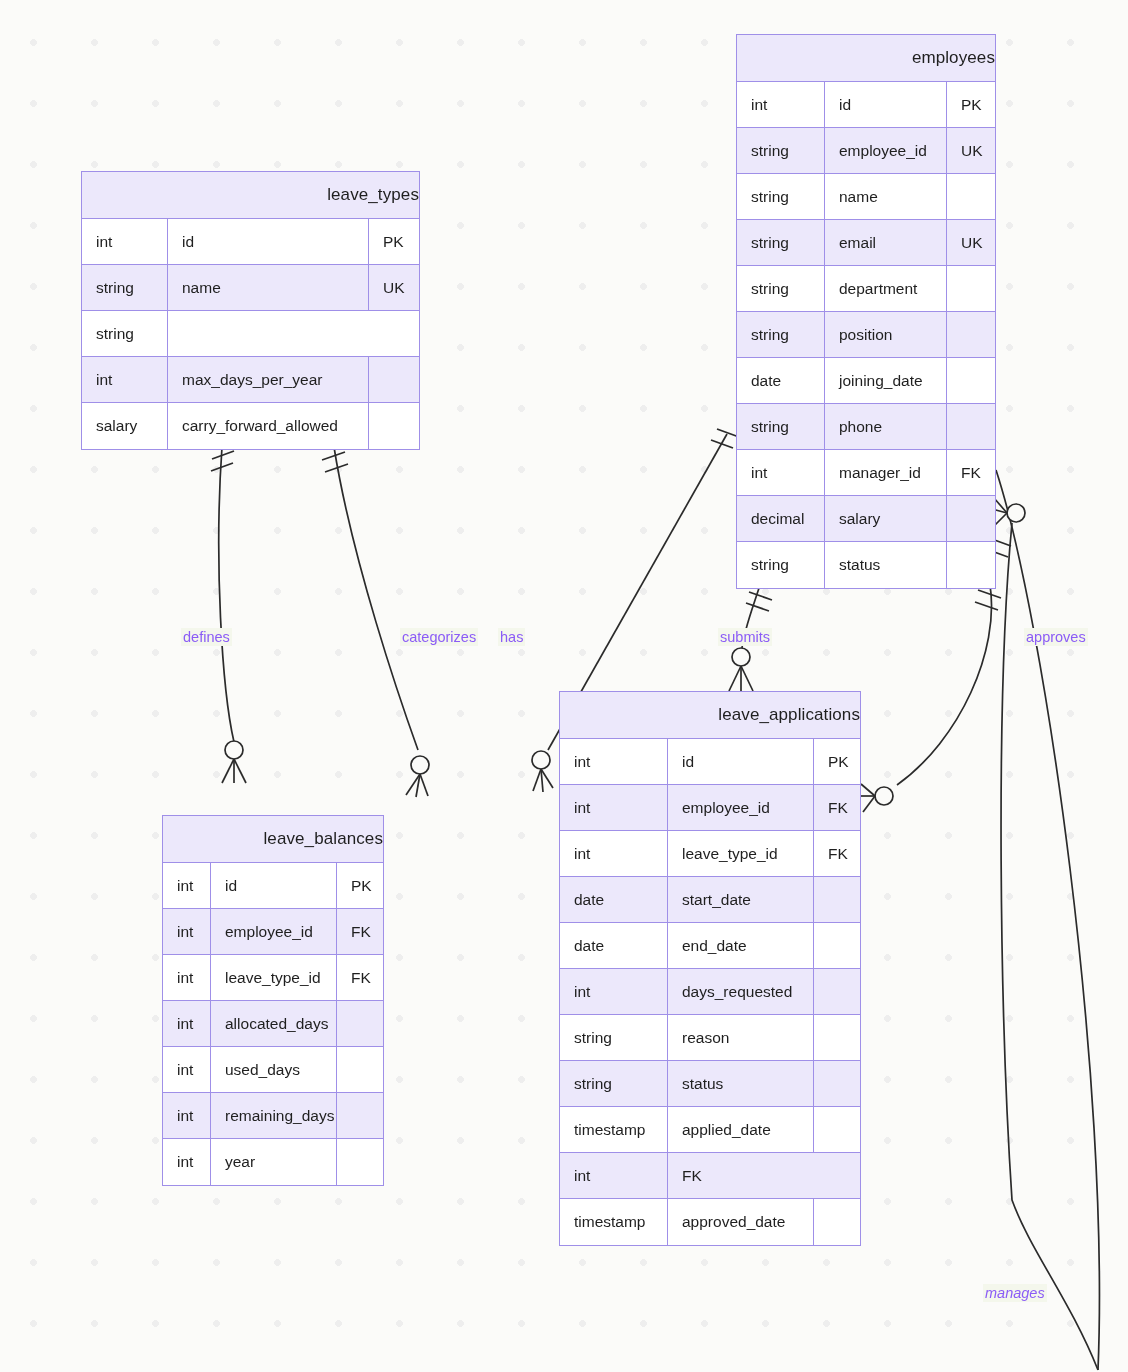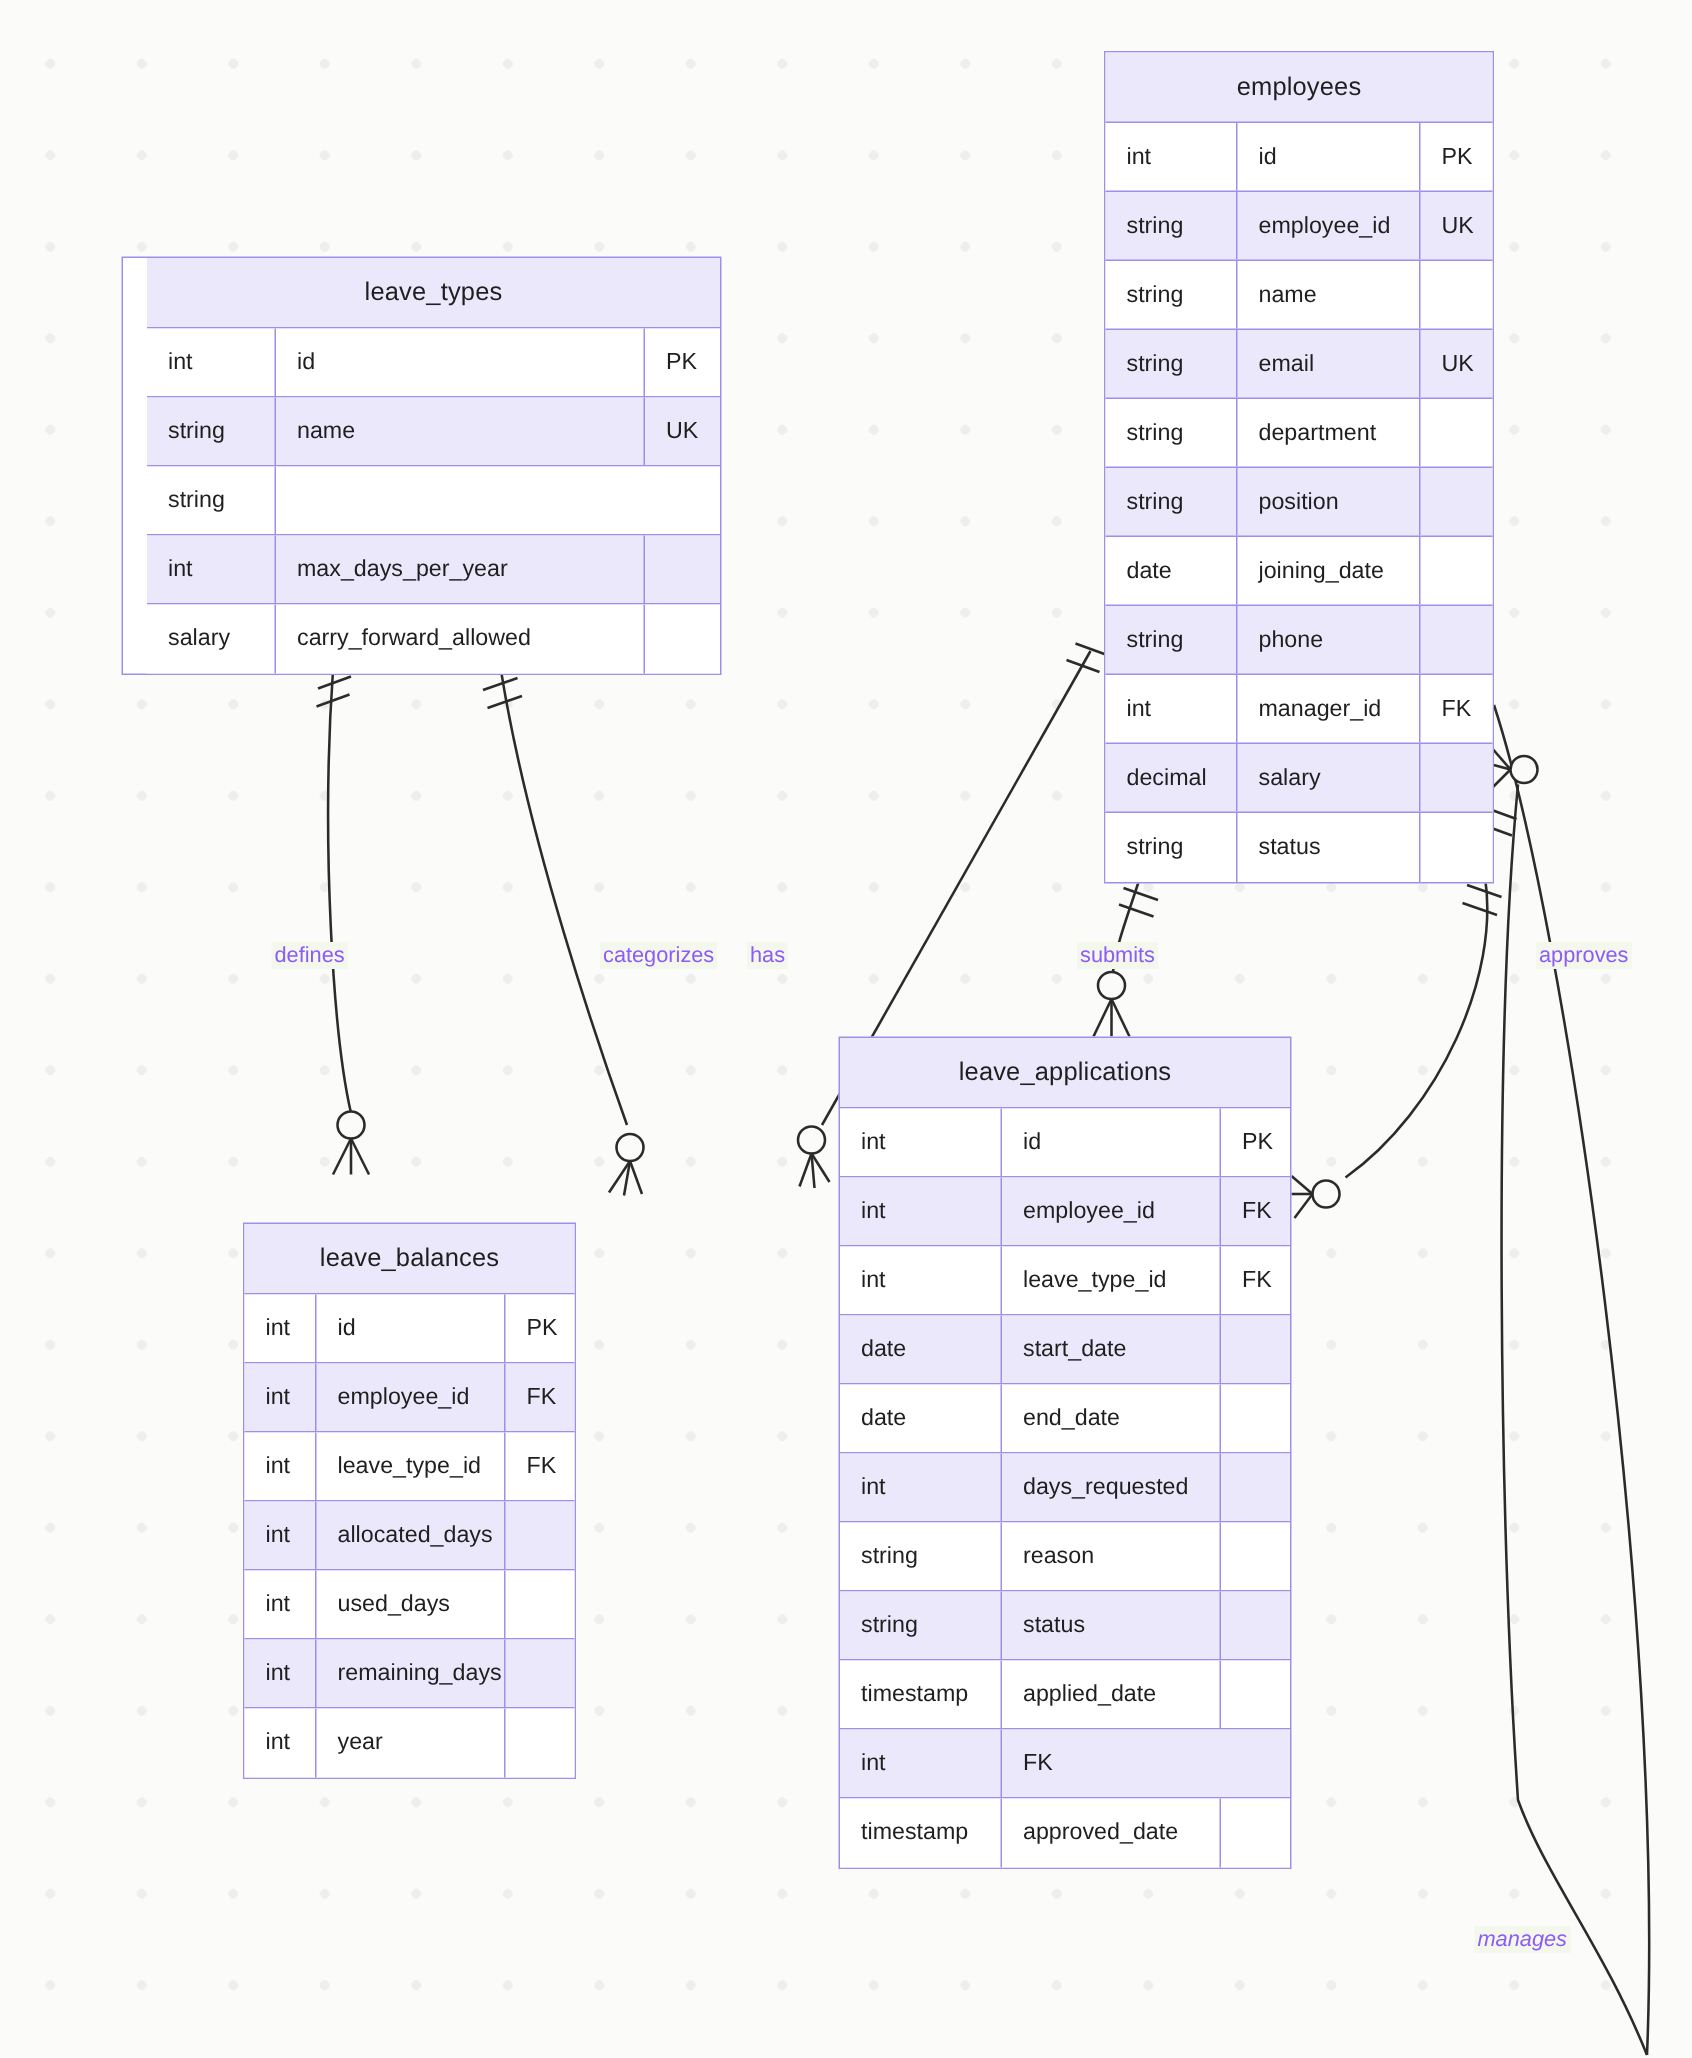--- a/index.html
+++ b/index.html
@@ -49,21 +49,21 @@
   .entity {
     position: absolute;
     z-index: 3;
     border: 1.6px solid #9f8fe8;
     box-sizing: border-box;
     background: #ffffff;
   }
   .entity-title {
     background: #ece8fb;
     border-bottom: 1.6px solid #9f8fe8;
-    text-align: center;
+    text-align: right;
     font-size: 17px;
     line-height: 46px;
     height: 46px;
     color: #1f1f1f;
     letter-spacing: 0.1px;
   }
   .attr-row {
     display: flex;
     height: 46px;
     border-bottom: 1.6px solid #9f8fe8;
@@ -94,21 +94,21 @@
   .cell-name {
     flex: 1 1 auto;
     border-right: 1.6px solid #9f8fe8;
   }
   .cell-key {
     justify-content: flex-start;
     padding-left: 14px;
   }
 
   
-  #ent-leave_types      { left: 81px;  top: 171px; width: 400px; padding-left: 16px; }
+  #ent-leave_types      { left: 81px;  top: 171px; width: 339px; }
   #ent-leave_types .cell-type { width: 86px; }
   #ent-leave_types .cell-key  { width: 50px; }
 
   #ent-employees        { left: 736px; top: 34px;  width: 260px; }
   #ent-employees .cell-type { width: 88px; }
   #ent-employees .cell-key  { width: 48px; }
 
   #ent-leave_balances   { left: 162px; top: 815px; width: 222px; }
   #ent-leave_balances .cell-type { width: 48px; }
   #ent-leave_balances .cell-key  { width: 46px; }

